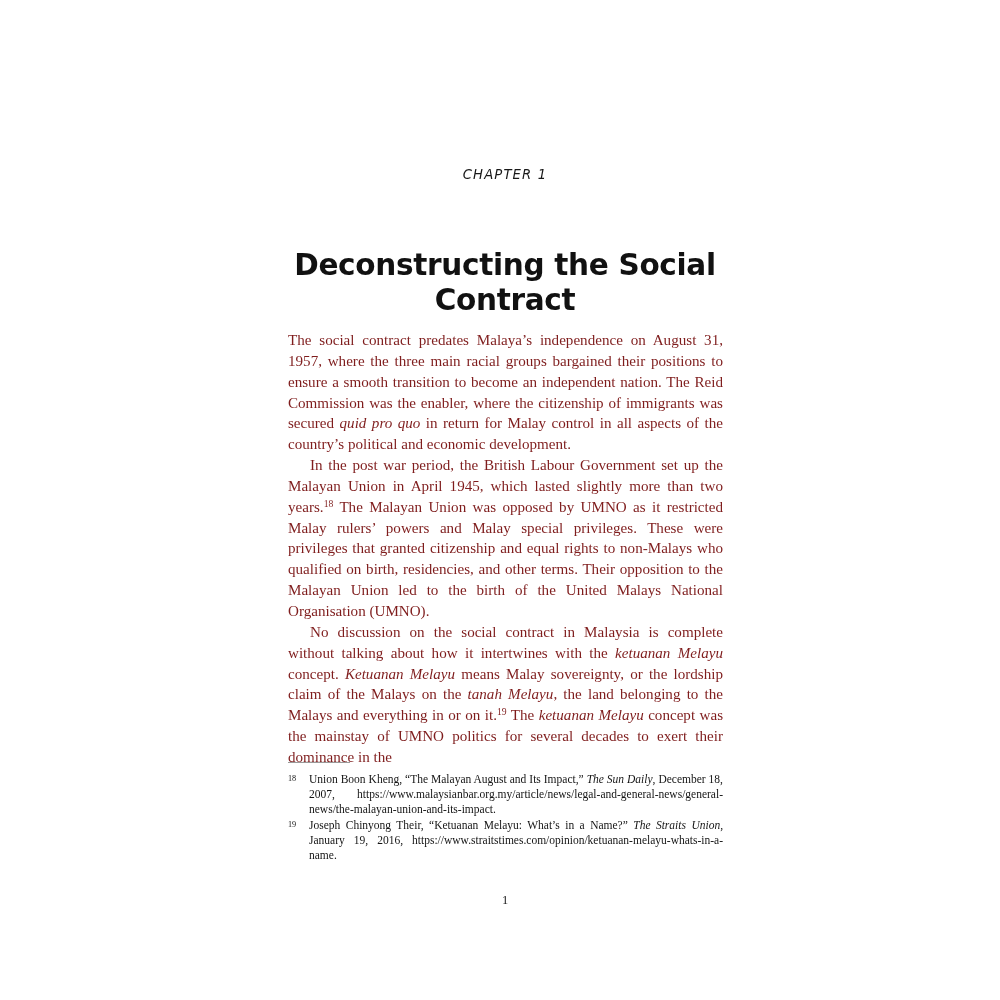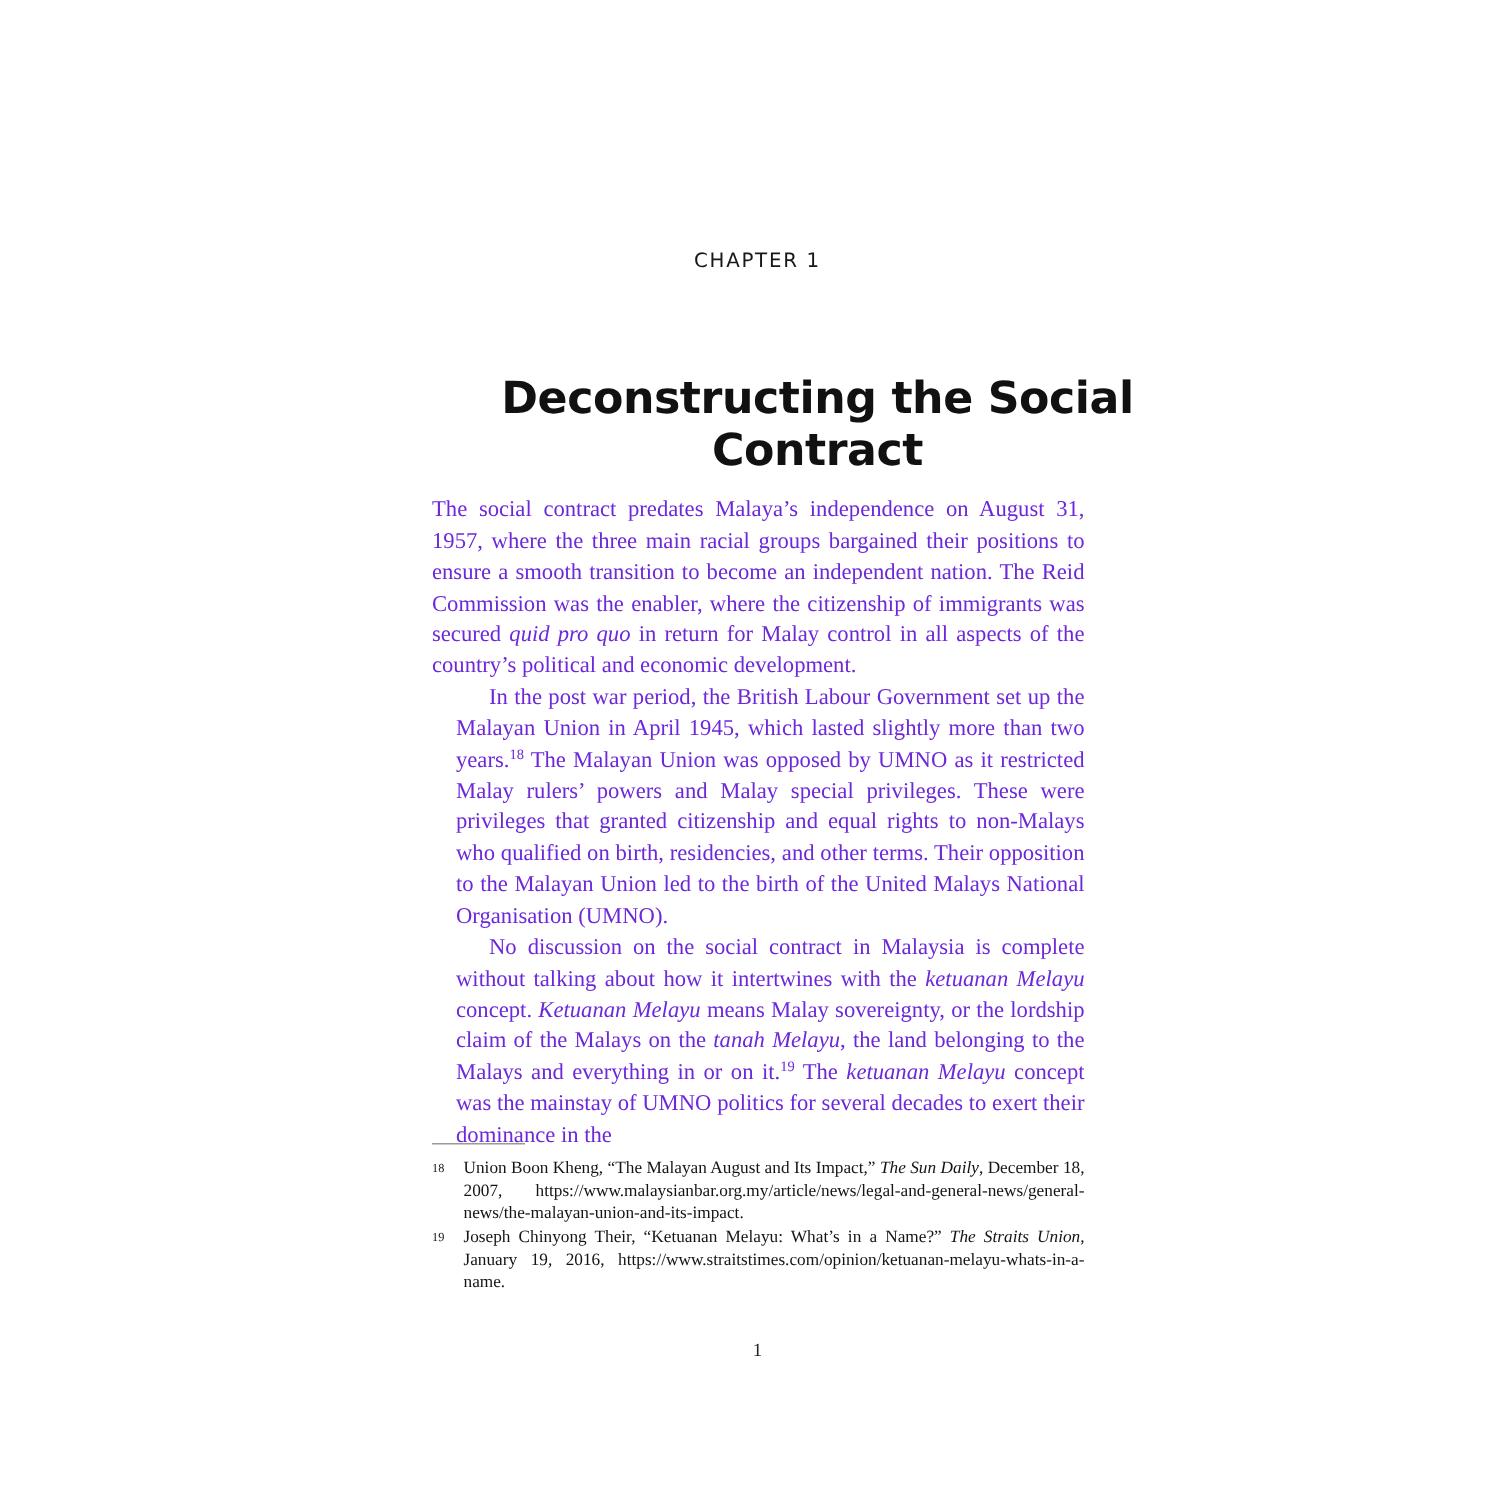--- a/index.html
+++ b/index.html
@@ -27,59 +27,58 @@
     position: absolute;
     left: 288px;
     top: 167px;
     width: 434px;
     text-align: center;
     font-family: "DejaVu Sans", "Liberation Sans", sans-serif;
     font-size: 13.2px;
     font-weight: 400;
     letter-spacing: 1.15px;
     color: #181818;
+    font-style: italic;
   }
 
   
   .chapter-title {
     position: absolute;
     left: 288px;
     top: 228px;
     width: 434px;
     text-align: center;
     font-family: "DejaVu Sans", "Liberation Sans", sans-serif;
     font-size: 29.5px;
     font-weight: 700;
     letter-spacing: -0.3px;
     color: #111111;
     line-height: 1.18;
-    margin-left: 40px;
   }
 
   
   .body-block {
     position: absolute;
     left: 288px;
     top: 330px;
     width: 435px;
   }
 
   .body-par {
     margin: 0;
     font-size: 15.1px;
     line-height: 20.85px;
     text-align: justify;
     text-justify: inter-word;
-    color: #6d28d9;
+    color: #7f1d1d;
     hyphens: none;
   }
 
   .body-par.indent {
     text-indent: 22px;
-    margin-left: 16px;
   }
 
   .body-par i {
     font-style: italic;
   }
 
   sup {
     font-size: 0.64em;
     line-height: 0;
     vertical-align: 0.52em;

